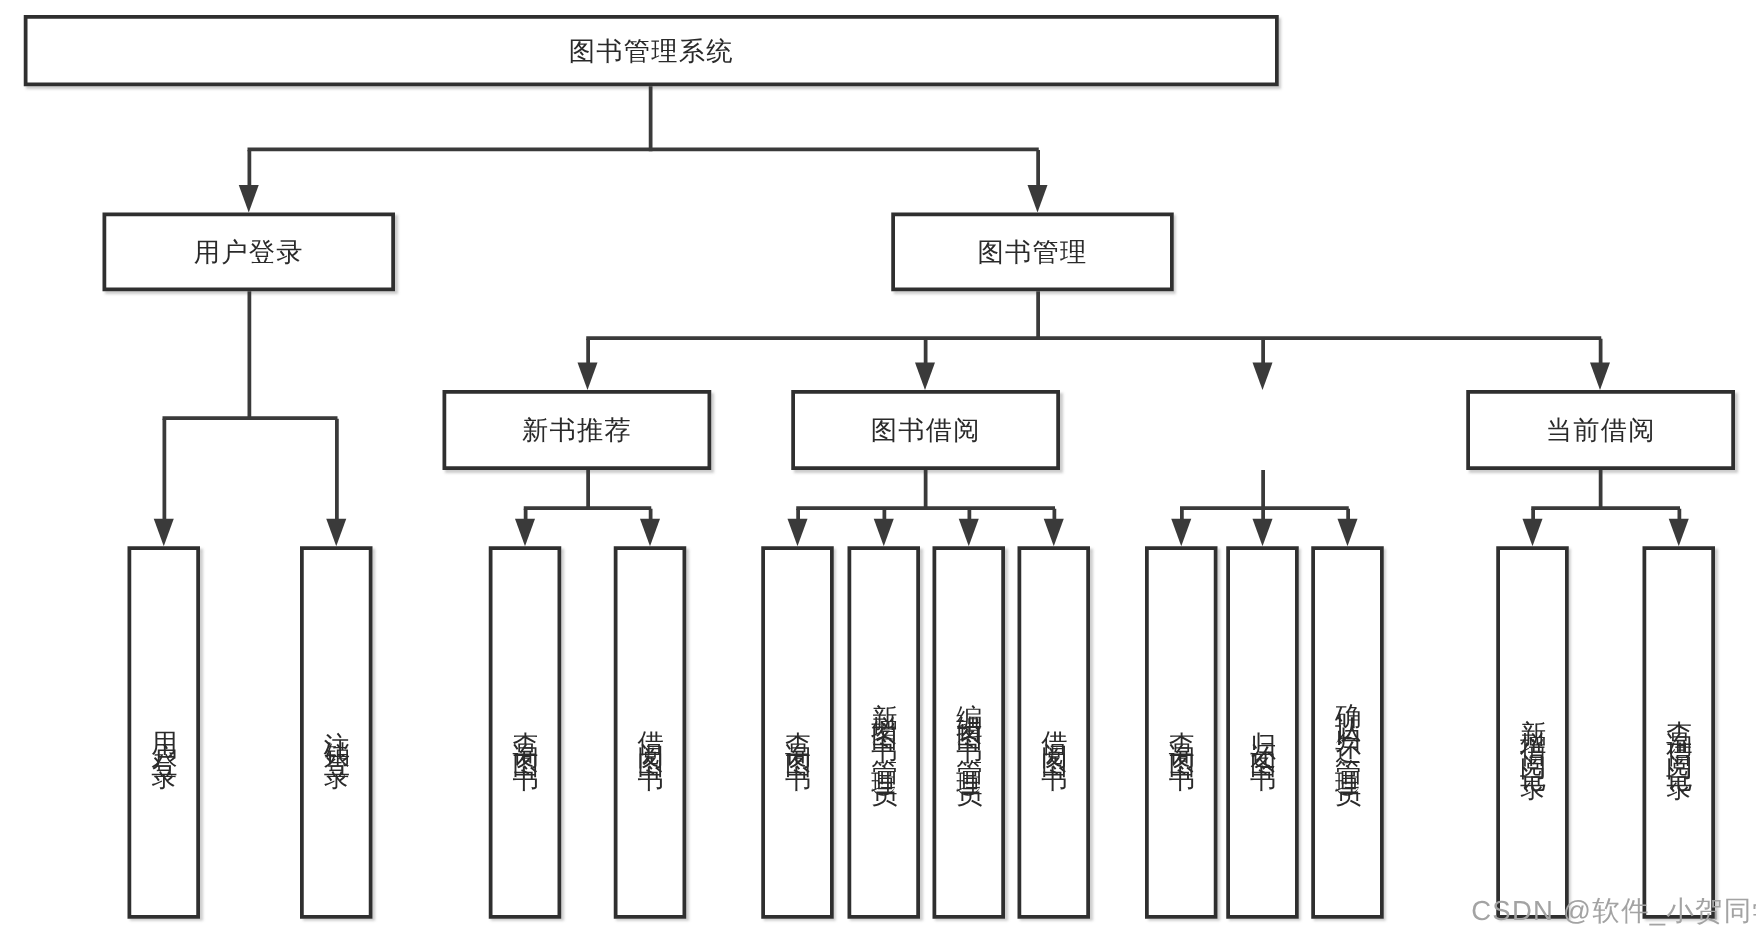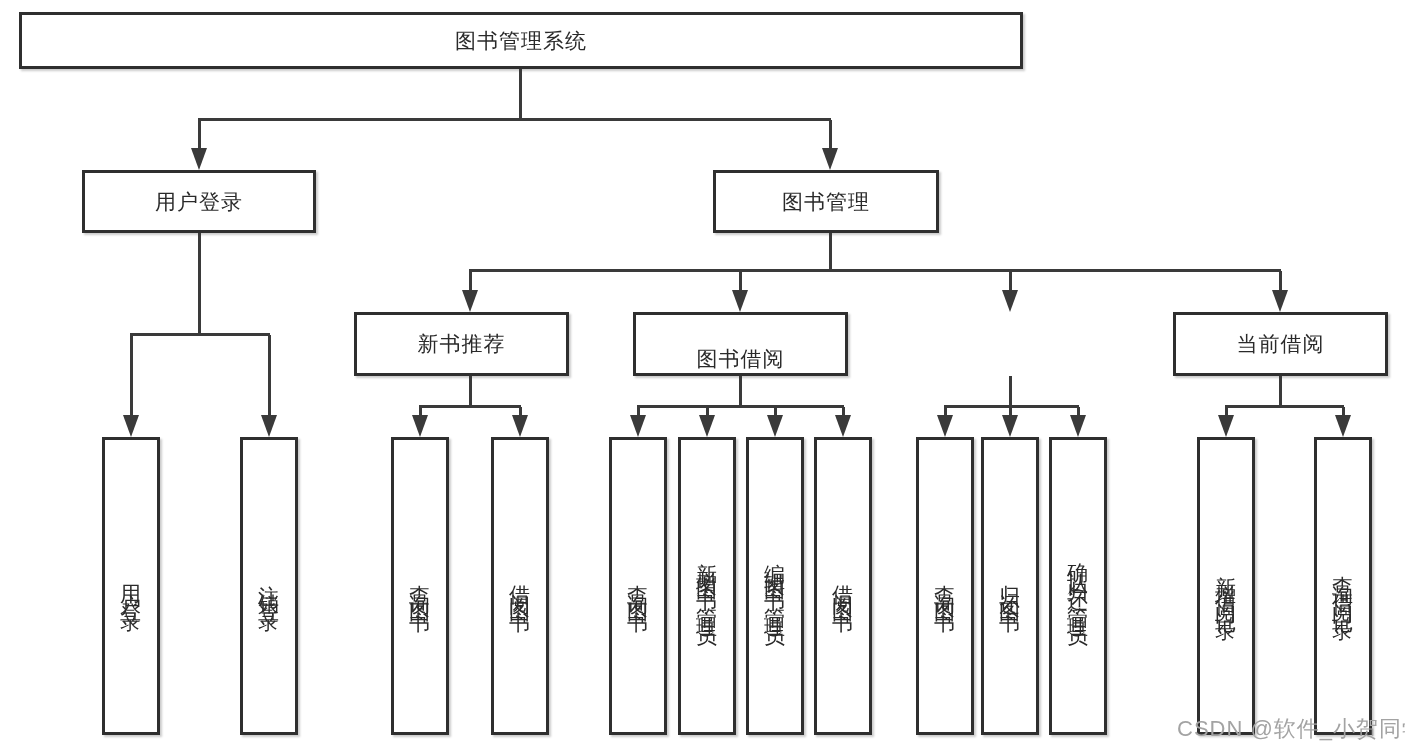--- a/index.html
+++ b/index.html
@@ -66,21 +66,21 @@
   <div class="vline" style="left:739px;top:271px;height:22px;"></div>
   <div class="arrow" style="left:732px;top:290px;"></div>
   <div class="vline" style="left:1009px;top:271px;height:22px;"></div>
   <div class="arrow" style="left:1002px;top:290px;"></div>
   <div class="vline" style="left:1279px;top:271px;height:22px;"></div>
   <div class="arrow" style="left:1272px;top:290px;"></div>
 
   <div class="box" style="left:354px;top:312px;width:215px;height:64px;">
     <span>新书推荐</span>
   </div>
-  <div class="box" style="left:633px;top:312px;width:215px;height:64px;align-items:flex-end;">
+  <div class="box" style="left:633px;top:312px;width:215px;height:64px;">
     <span>图书借阅</span>
   </div>
   <div class="box" style="left:1173px;top:312px;width:215px;height:64px;">
     <span>当前借阅</span>
   </div>
 
   <div class="vline" style="left:469px;top:376px;height:31px;"></div>
   <div class="vline" style="left:739px;top:376px;height:31px;"></div>
   <div class="vline" style="left:1009px;top:376px;height:31px;"></div>
   <div class="vline" style="left:1279px;top:376px;height:31px;"></div>

